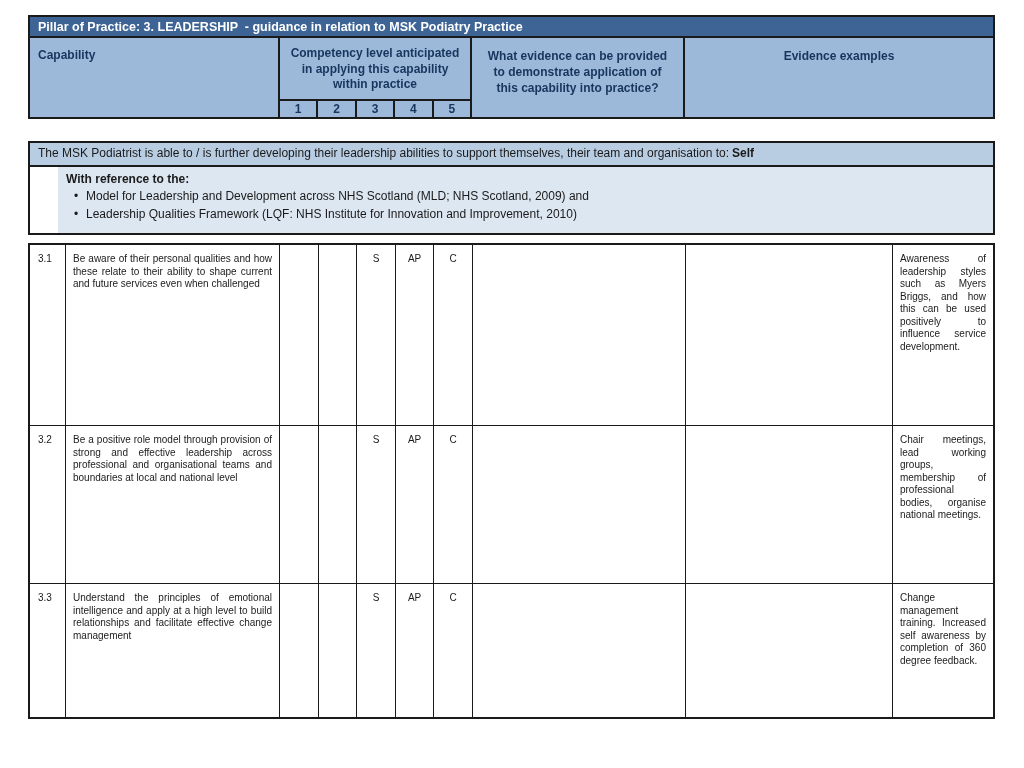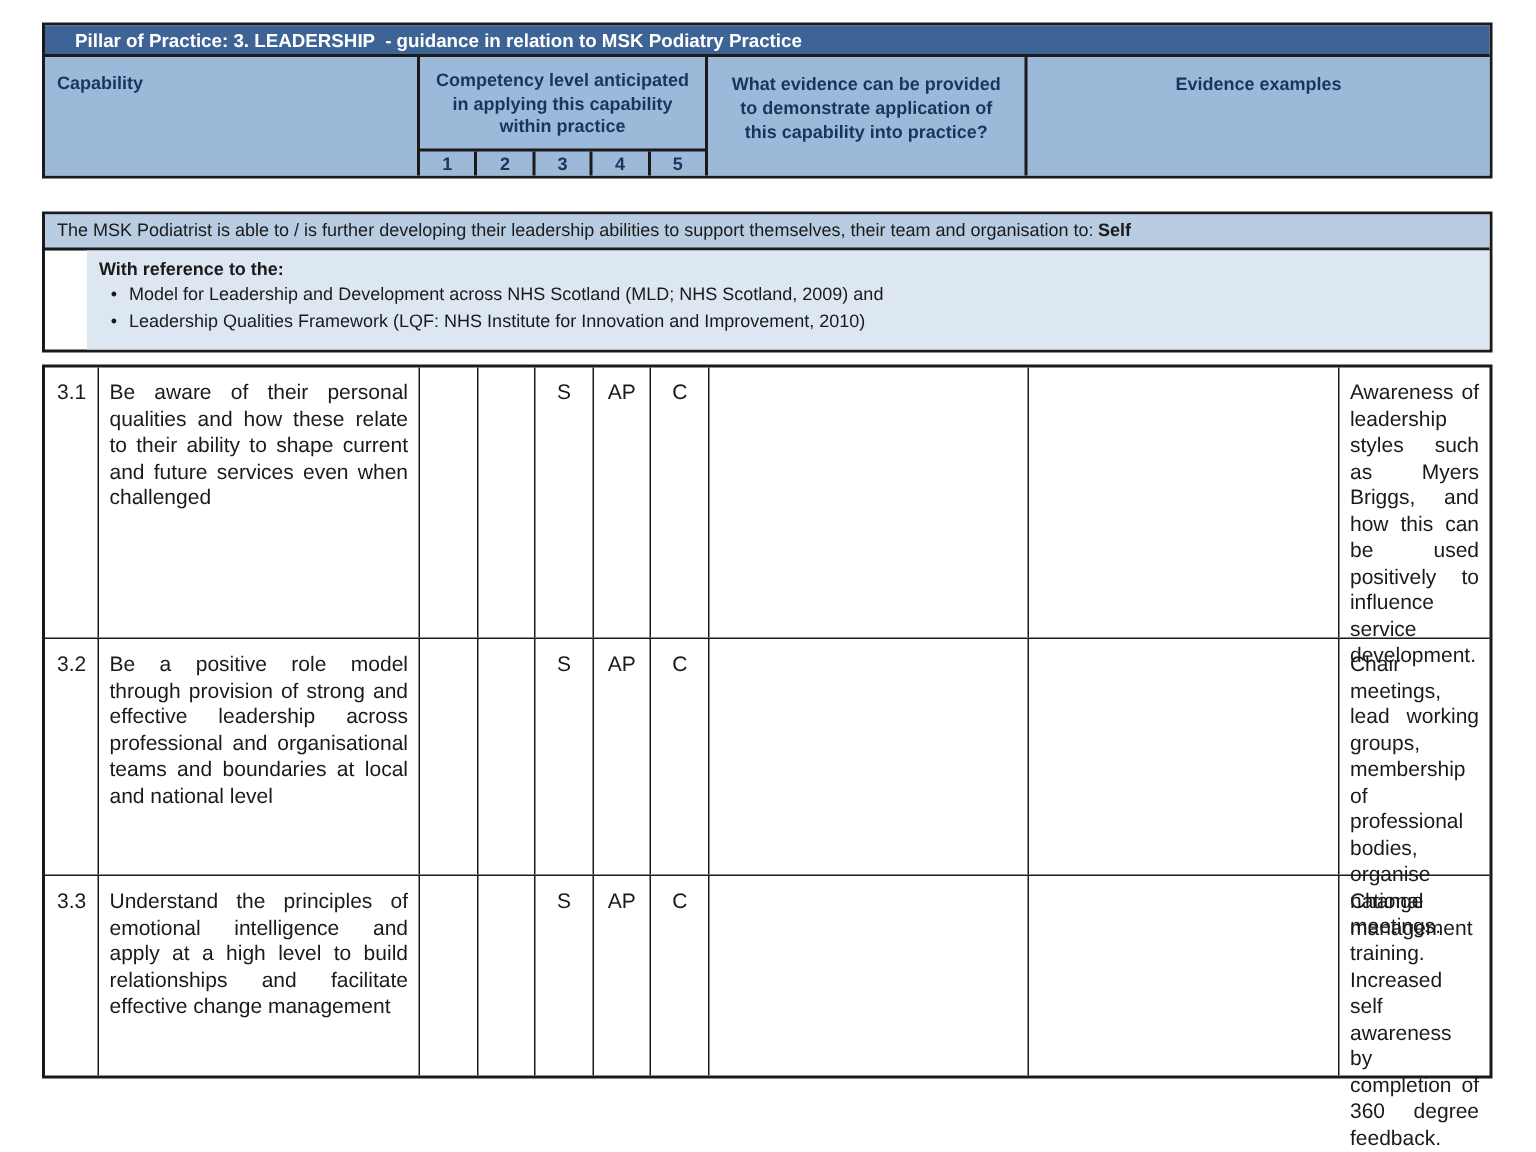--- a/index.html
+++ b/index.html
@@ -3,21 +3,21 @@
 <meta charset="utf-8">
 <style>
   * { margin:0; padding:0; box-sizing:border-box; }
   html,body { width:1024px; height:768px; background:#ffffff;
               font-family:"Liberation Sans", sans-serif; color:#1a1a1a; }
   .doc { position:absolute; left:28px; top:15px; width:967px; }
 
   
   .head-block { border:2px solid #1a1a1a; }
   .title-bar { background:#3d6494; color:#ffffff; font-weight:bold; font-size:12.5px;
-               height:21px; line-height:21px; padding-left:20px;
+               height:21px; line-height:21px; padding-left:8px;
                border-bottom:2px solid #1a1a1a; white-space:pre; }
   .head-row { display:flex; background:#9db9da; color:#17365d; font-weight:bold; font-size:12px; }
   .hc { border-left:2px solid #1a1a1a; }
   .hc:first-child { border-left:none; }
   .cap-cell  { width:248px; padding:10px 8px; text-align:left; }
   .comp-cell { width:192px; display:flex; flex-direction:column; }
   .comp-label { height:61px; padding:8px 6px 0 6px; text-align:center; line-height:1.3; }
   .levels-row { display:flex; border-top:2px solid #1a1a1a; height:18px; }
   .level-cell { flex:1; border-left:2px solid #1a1a1a; text-align:center; line-height:16px; }
   .level-cell:first-child { border-left:none; }
@@ -28,21 +28,21 @@
   
   .banner-box { margin-top:22px; border:2px solid #1a1a1a; font-size:12px; }
   .banner { background:#b9cde2; padding:3px 8px 5px 8px; border-bottom:2px solid #1a1a1a; }
   .banner b { margin-left:3px; }
   .note { background:#dde7f2; padding:4px 8px 10px 8px; line-height:1.45;margin-left:28px; }
   .note-head { font-weight:bold; }
   .bullet-line { display:flex; }
   .bullet-glyph { width:20px; text-align:center; flex:0 0 20px; }
 
   
-  .main-table { margin-top:8px; border:2px solid #1a1a1a; font-size:14px; }
+  .main-table { margin-top:8px; border:2px solid #1a1a1a; font-size:10px; }
   .trow { display:flex; border-top:1px solid #1a1a1a; }
   .trow:first-child { border-top:none; }
   .r1 { height:180px; } .r2 { height:158px; } .r3 { height:134px; }
   .tc { border-left:1px solid #1a1a1a; padding:8px 6px; }
   .tc:first-child { border-left:none; }
   .id-cell   { width:35px; text-align:left; padding-left:8px; }
   .desc-cell { width:214px; text-align:justify; line-height:1.25; padding:8px 7px; }
   .lv { width:38.6px; text-align:center; padding:8px 0; }
   .evd { width:213px; }
   .lrn { width:207px; }

